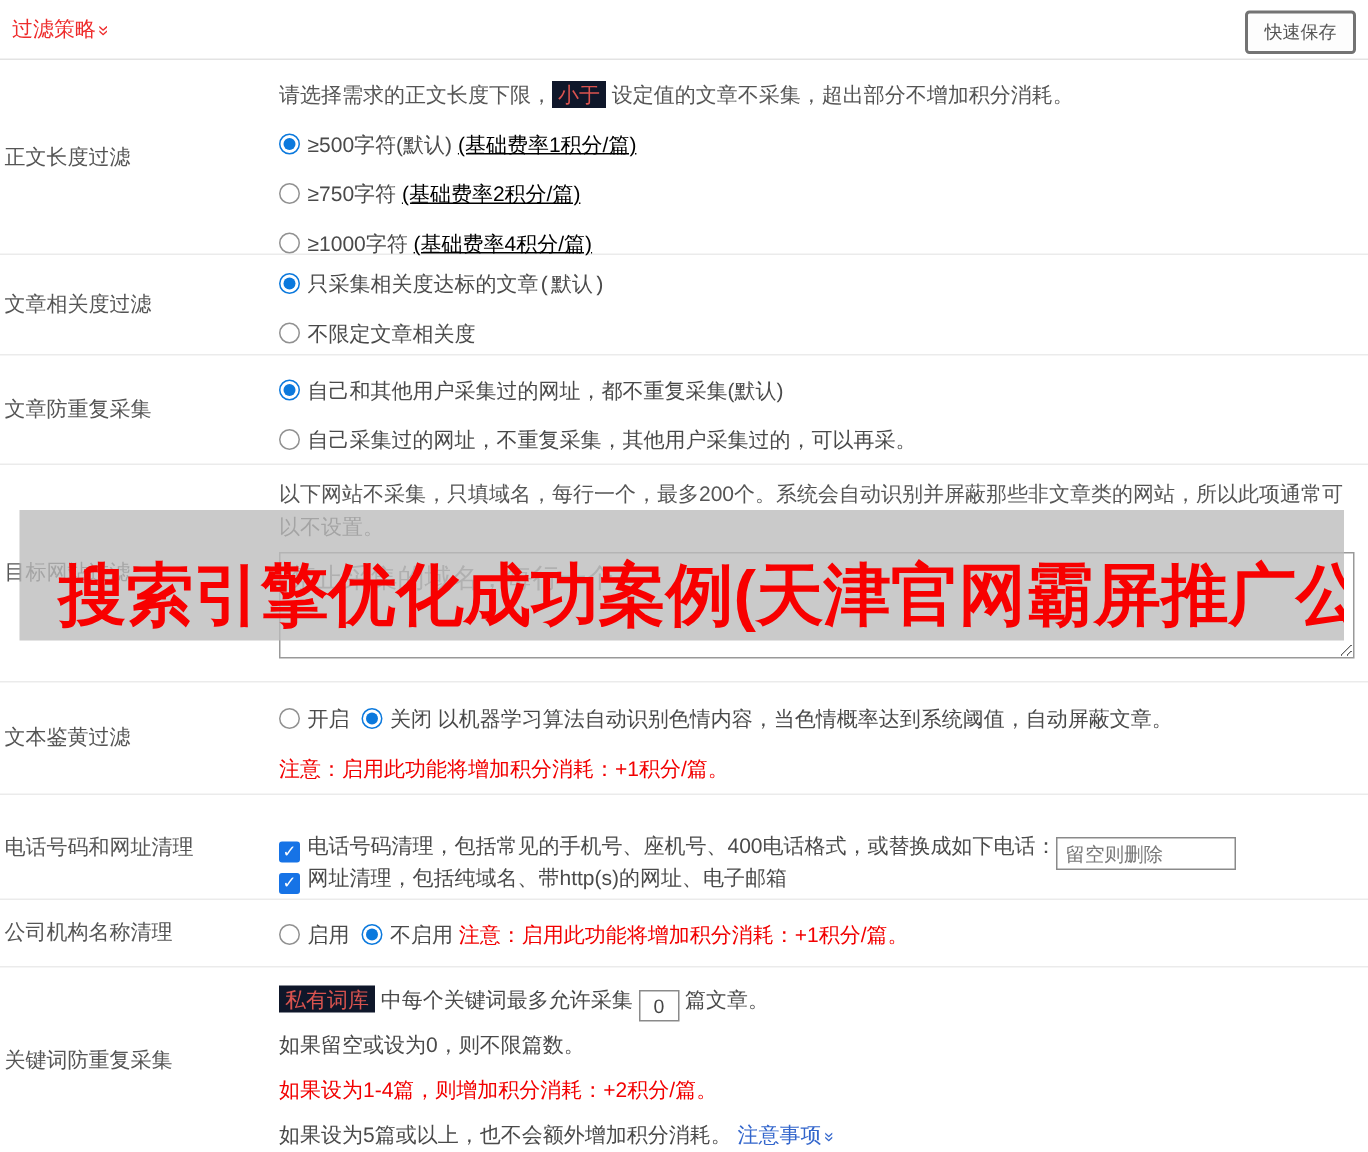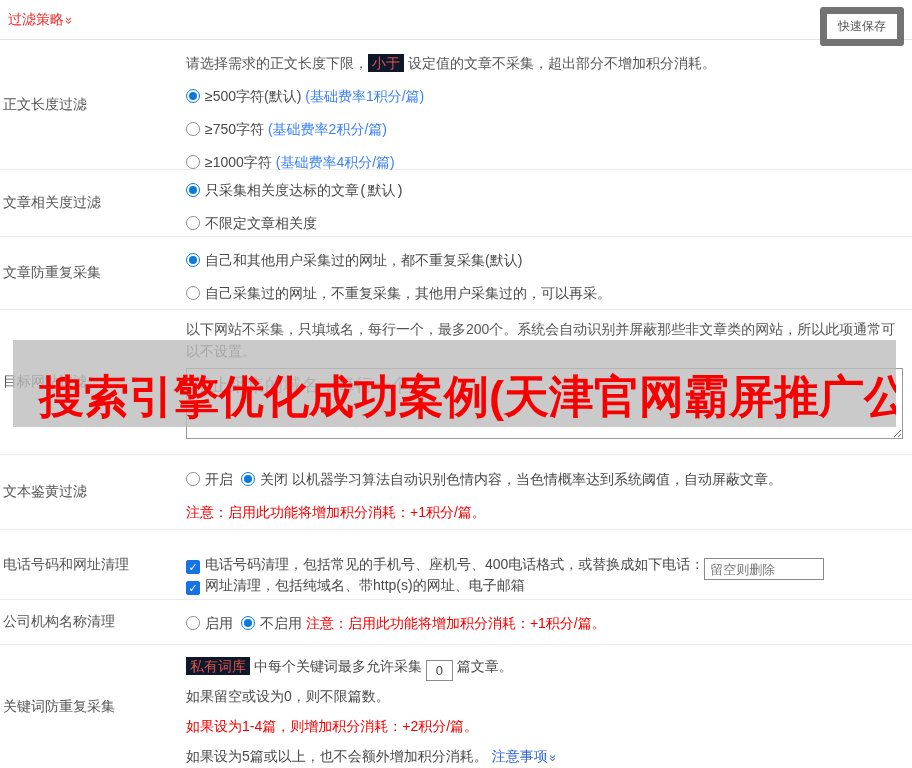--- a/index.html
+++ b/index.html
@@ -8,31 +8,31 @@
     font-family: "Liberation Sans", "DejaVu Sans", sans-serif;
     font-size: 14px; color:#4a4a4a; background:#fff; overflow:hidden; position:relative;
   }
   .page { width:912px; height:768px; position:relative; }
 
   
   .hdr { height:40px; border-bottom:1px solid #e3e3e3; position:relative; }
   .hdr-title { position:absolute; left:8px; top:11px; color:#ee2b2b; font-size:14px; cursor:pointer; }
   .chev { display:inline-block; transform:rotate(90deg); font-size:13px; margin-left:2px; position:relative; top:1px; }
   .save-btn { position:absolute; right:8px; top:7px; padding:4px 11px; font-size:12px; color:#555;
-    background:#fdfdfd; border:7px solid #737373; border-radius:3px; cursor:pointer;
+    background:#fdfdfd; border:2px solid #737373; border-radius:3px; cursor:pointer;
     font-family:Liberation Mono, monospace; }
 
   
   .row { display:flex; border-bottom:1px solid #ebebeb; }
   .lbl { width:186px; flex:0 0 186px; display:flex; align-items:center; padding-left:3px; color:#555; }
   .cnt { flex:1; padding-right:6px; }
   .line { height:22px; line-height:22px; white-space:nowrap; }
   .intro { color:#555; line-height:22px; }
   .hl { color:#d9534f; background:#0f172a; padding:1px 4px; }
-  .fee { color:#3b82f6; }
+  .fee { color:#000000; text-decoration:underline; }
   .note { color:#f20000; }
   .opt-label { color:#4a4a4a; }
 
   
   .radio { display:inline-block; width:14px; height:14px; border:1px solid #919191; border-radius:50%;
     background:#fff; vertical-align:-2px; margin-right:5px; position:relative; cursor:pointer; }
   .radio.sel { border-color:#0b79dd; }
   .radio.sel::after { content:""; position:absolute; left:2px; top:2px; width:8px; height:8px;
     border-radius:50%; background:#0b79dd; }
 

